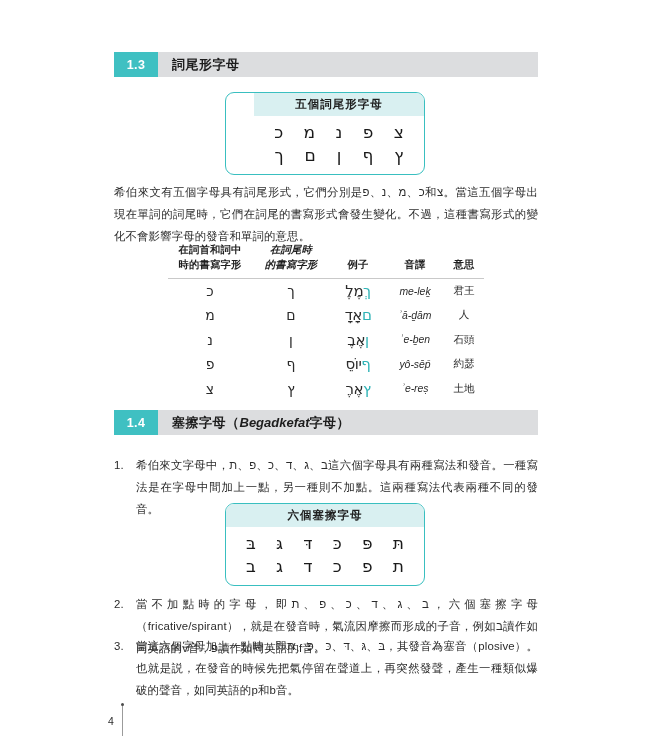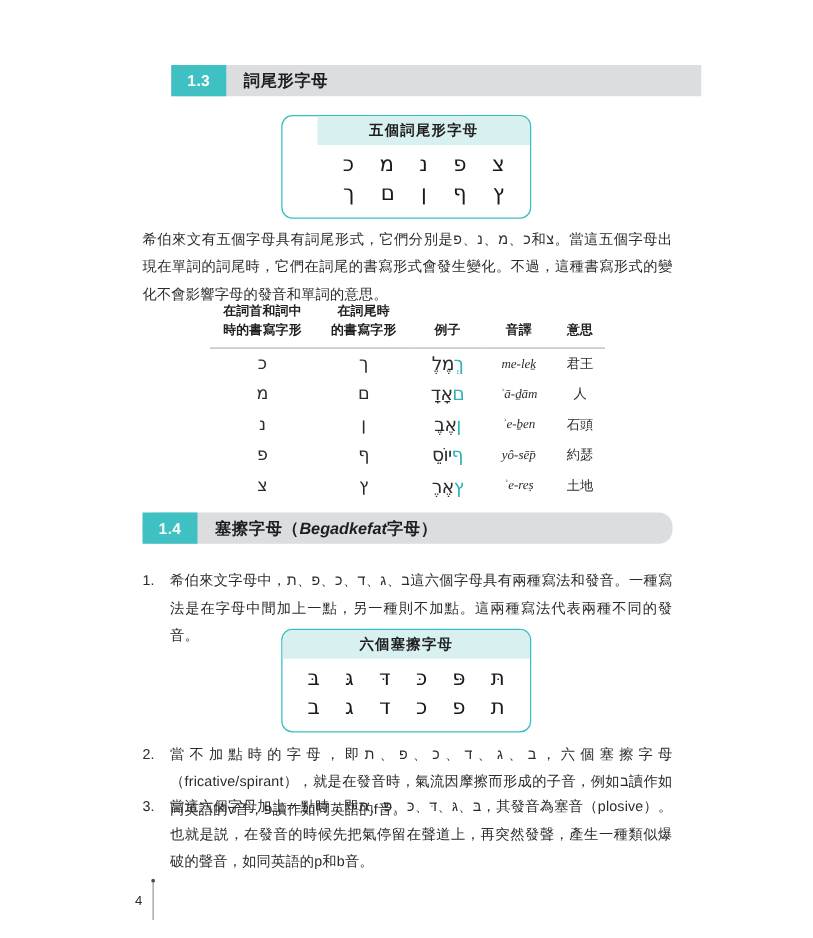--- a/index.html
+++ b/index.html
@@ -147,42 +147,42 @@
     vertical-align: bottom;
     border-bottom: 1px solid #c9c9c9;
     letter-spacing: 0.2px;
   }
   .data-table td {
     text-align: center;
     padding: 3.2px 0;
     vertical-align: middle;
   }
   .col-a { width: 84px; font-family: Liberation Mono, monospace; }
-  .col-b { width: 78px; }
+  .col-b { width: 78px; font-style: italic; }
   .col-c { width: 56px; }
   .col-d { width: 58px; font-family: Liberation Mono, monospace; }
   .col-e { width: 40px; }
 
   .cell-heb {
     font-family: "DejaVu Sans", sans-serif;
     font-size: 14px;
     direction: rtl;
     unicode-bidi: bidi-override;
   }
   .cell-word {
     font-family: "DejaVu Sans", sans-serif;
     font-size: 15px;
     direction: rtl;
     unicode-bidi: bidi-override;
     letter-spacing: -0.5px;
   }
   .cell-word .hl { color: #2fb3b6; }
   .cell-trans {
     font-style: italic;
-    font-family: Liberation Serif, serif;
+    font-family: Liberation Sans, sans-serif;
     font-size: 10.4px;
     color: #2b2b2b;
   }
   .cell-mean { font-size: 10.6px; }
 
   
   .footer {
     position: absolute;
     left: 108px;
     bottom: 14px;
@@ -216,21 +216,21 @@
   .footer-text {
     letter-spacing: 0.2px;
     white-space: nowrap;
   }
 </style>
 </head>
 <body>
 
 <div class="page">
 
-  <div class="section-bar" style="top:52px;margin-left:23px;">
+  <div class="section-bar" style="top:52px;">
     <div class="section-num">1.3</div>
     <div class="section-title">詞尾形字母</div>
   </div>
 
   <div class="letter-box" style="left:225px; top:92px;padding-left:28px;">
     <div class="letter-box-head">五個詞尾形字母</div>
     <div class="letter-grid">
       <div class="letter-row">
         <span class="heb">כ</span>
         <span class="heb">מ</span>
@@ -298,21 +298,21 @@
       <tr>
         <td class="cell-heb">צ</td>
         <td class="cell-heb">ץ</td>
         <td class="cell-word"><span class="hl">ץ</span><span>אֶרֶ</span></td>
         <td class="cell-trans">ʾe-reṣ</td>
         <td class="cell-mean">土地</td>
       </tr>
     </tbody>
   </table>
 
-  <div class="section-bar" style="top:410px;border-radius:11px;">
+  <div class="section-bar" style="top:410px;">
     <div class="section-num">1.4</div>
     <div class="section-title">
         <span>塞擦字母（</span>
         <span class="latin-italic">Begadkefat</span>
         <span> 字母）</span>
       </div>
   </div>
 
   <div class="list-item" style="top:455px;">
     <span class="list-num">1.</span>

